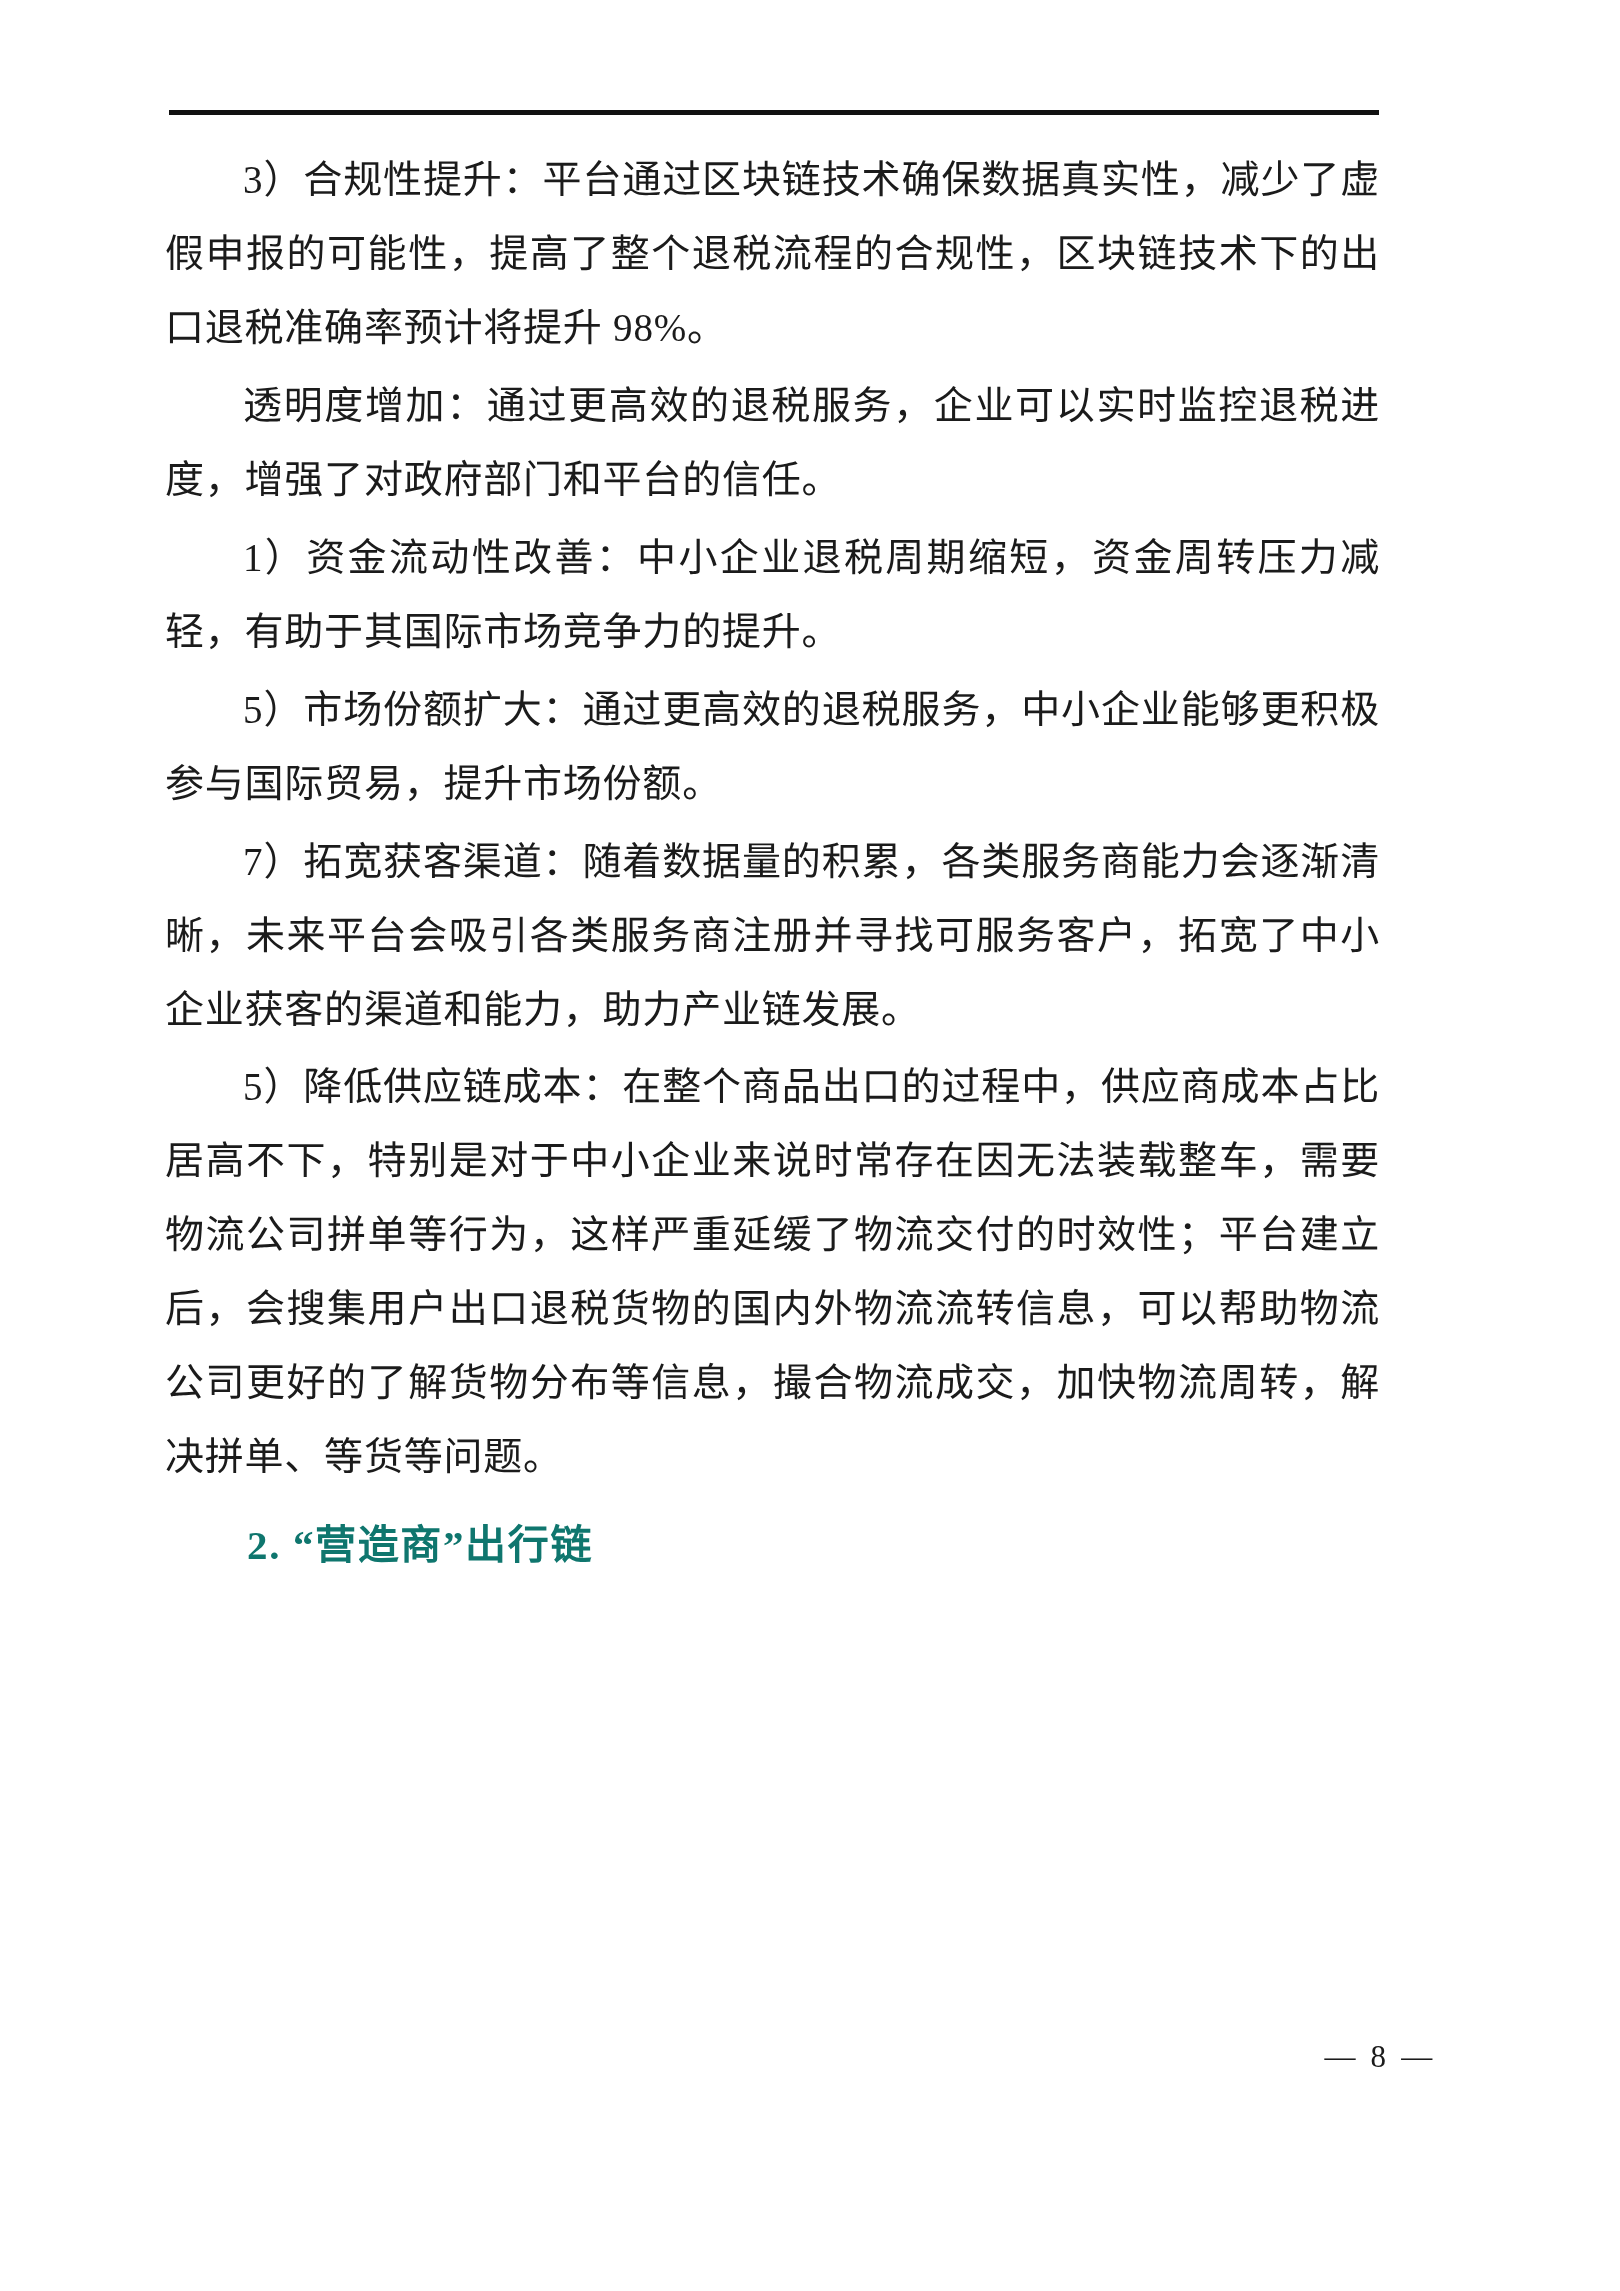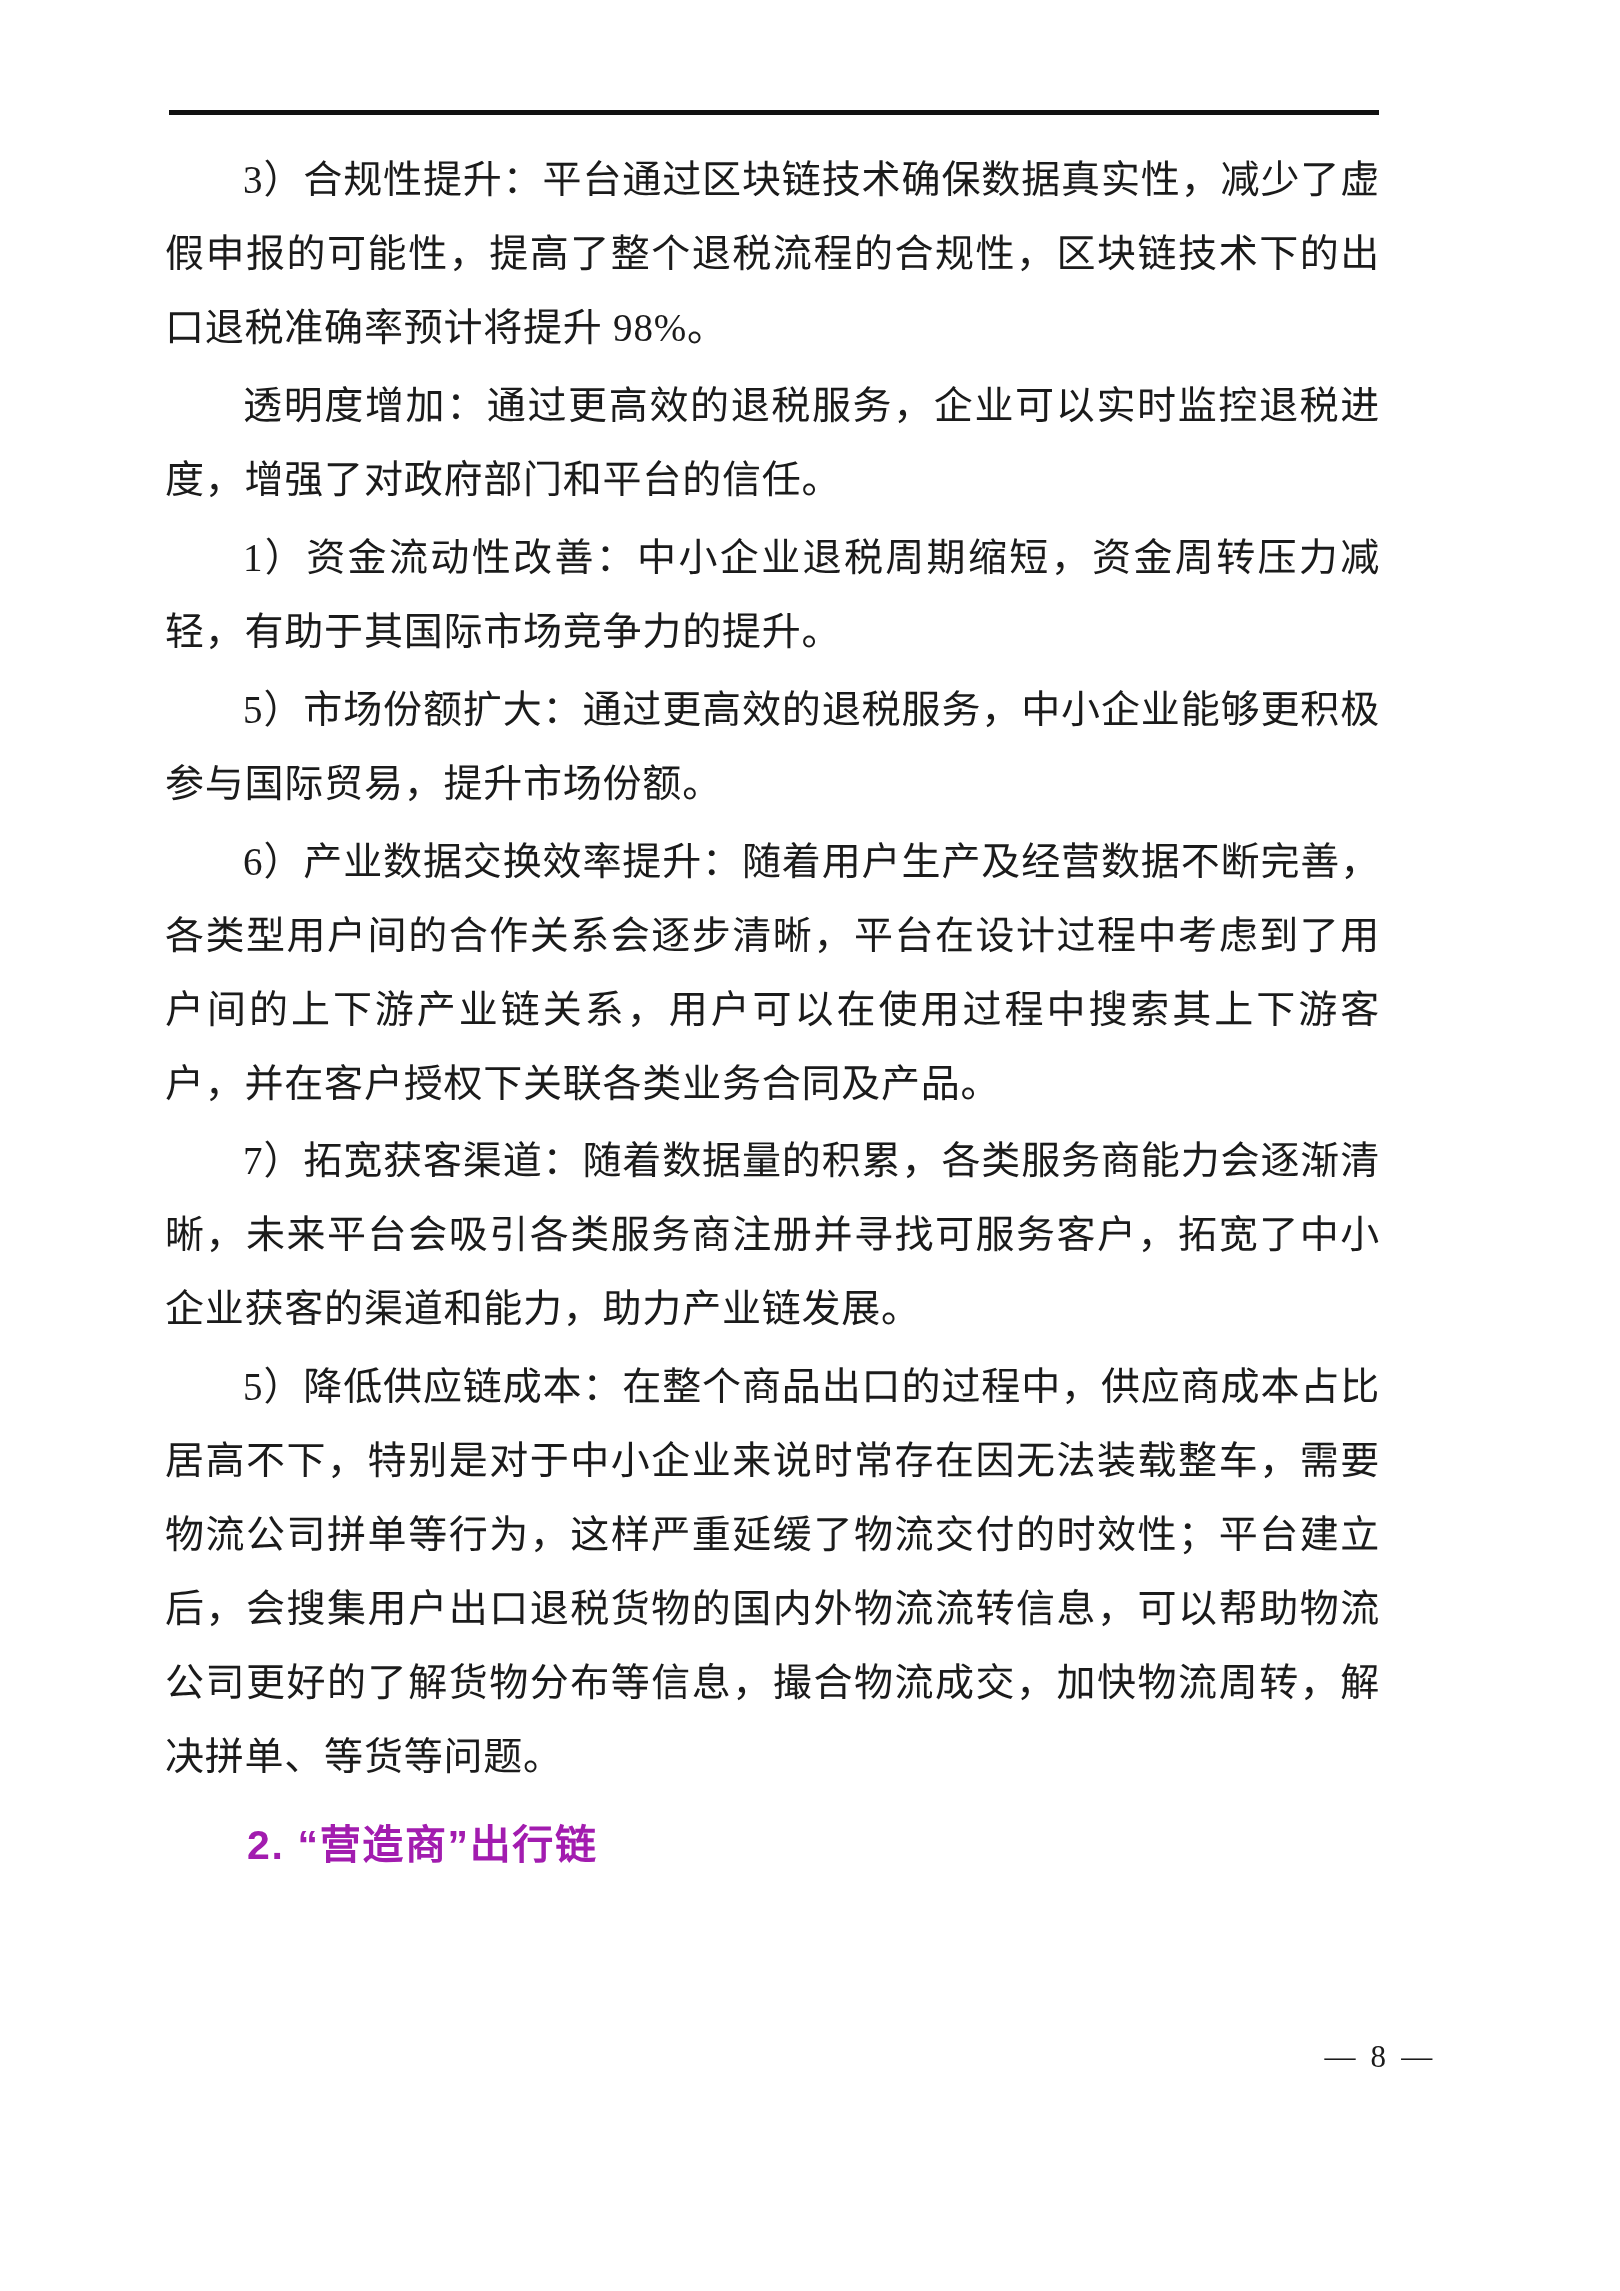--- a/index.html
+++ b/index.html
@@ -53,22 +53,22 @@
   .para.p-first { margin-top: 0; }
 
   
   .heading2 {
     margin: 13.7px 0 0 0;
     text-indent: 2em;
     font-size: 41px;
     line-height: 74px;
     font-weight: bold;
     letter-spacing: 0.04em;
-    color: #a21caf;
-    font-family: Liberation Sans, sans-serif;
+    color: #0f766e;
+    font-family: Liberation Serif, serif;
   }
 
   
   .footer {
     position: absolute;
     left: 0;
     top: 2037px;
     width: 1620px;
     text-align: right;
     padding-right: 184px;
@@ -90,21 +90,20 @@
   <div class="body-col">
 
     <p class="para p-first">3）合规性提升：平台通过区块链技术确保数据真实性，减少了虚假申报的可能性，提高了整个退税流程的合规性，区块链技术下的出口退税准确率预计将提升 98%。</p>
 
     <p class="para">透明度增加：通过更高效的退税服务，企业可以实时监控退税进度，增强了对政府部门和平台的信任。</p>
 
     <p class="para">1）资金流动性改善：中小企业退税周期缩短，资金周转压力减轻，有助于其国际市场竞争力的提升。</p>
 
     <p class="para">5）市场份额扩大：通过更高效的退税服务，中小企业能够更积极参与国际贸易，提升市场份额。</p>
 
-    <p class="para">6）产业数据交换效率提升：随着用户生产及经营数据不断完善，各类型用户间的合作关系会逐步清晰，平台在设计过程中考虑到了用户间的上下游产业链关系，用户可以在使用过程中搜索其上下游客户，并在客户授权下关联各类业务合同及产品。</p>
 
     <p class="para">7）拓宽获客渠道：随着数据量的积累，各类服务商能力会逐渐清晰，未来平台会吸引各类服务商注册并寻找可服务客户，拓宽了中小企业获客的渠道和能力，助力产业链发展。</p>
 
     <p class="para">5）降低供应链成本：在整个商品出口的过程中，供应商成本占比居高不下，特别是对于中小企业来说时常存在因无法装载整车，需要物流公司拼单等行为，这样严重延缓了物流交付的时效性；平台建立后，会搜集用户出口退税货物的国内外物流流转信息，可以帮助物流公司更好的了解货物分布等信息，撮合物流成交，加快物流周转，解决拼单、等货等问题。</p>
 
     <h2 class="heading2">2.  “营造商”出行链</h2>
 
   </div>
 
   <div class="footer">— 8 —</div>

